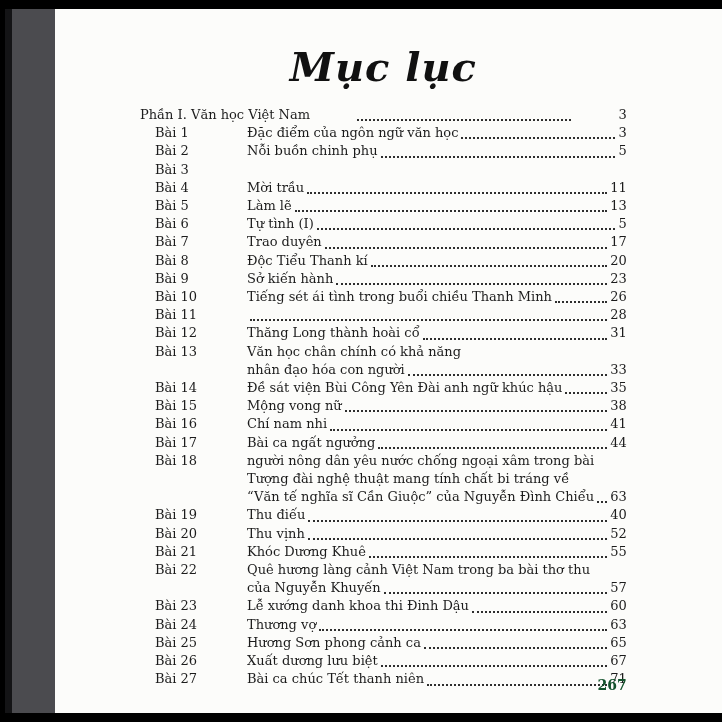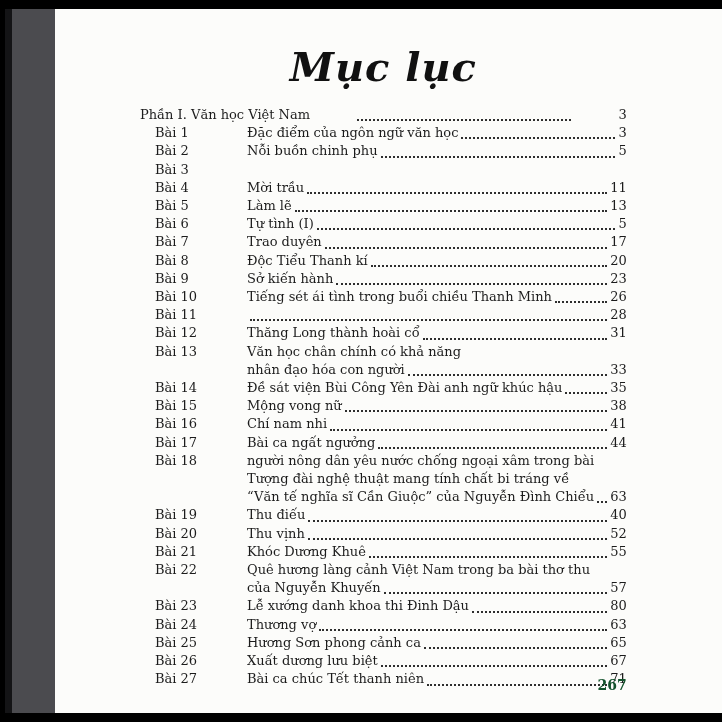--- a/index.html
+++ b/index.html
@@ -268,21 +268,21 @@
                 <span class="pagenum">57</span>
               </div>
             </div>
           </div>
           <div class="entry">
             <div class="entry-label">Bài 23</div>
             <div class="entry-body">
               <div class="line last">
                 <span class="line-text">Lễ xướng danh khoa thi Đinh Dậu</span>
                 <span class="dots"></span>
-                <span class="pagenum">80</span>
+                <span class="pagenum">60</span>
               </div>
             </div>
           </div>
           <div class="entry">
             <div class="entry-label">Bài 24</div>
             <div class="entry-body">
               <div class="line last">
                 <span class="line-text">Thương vợ</span>
                 <span class="dots"></span>
                 <span class="pagenum">63</span>

